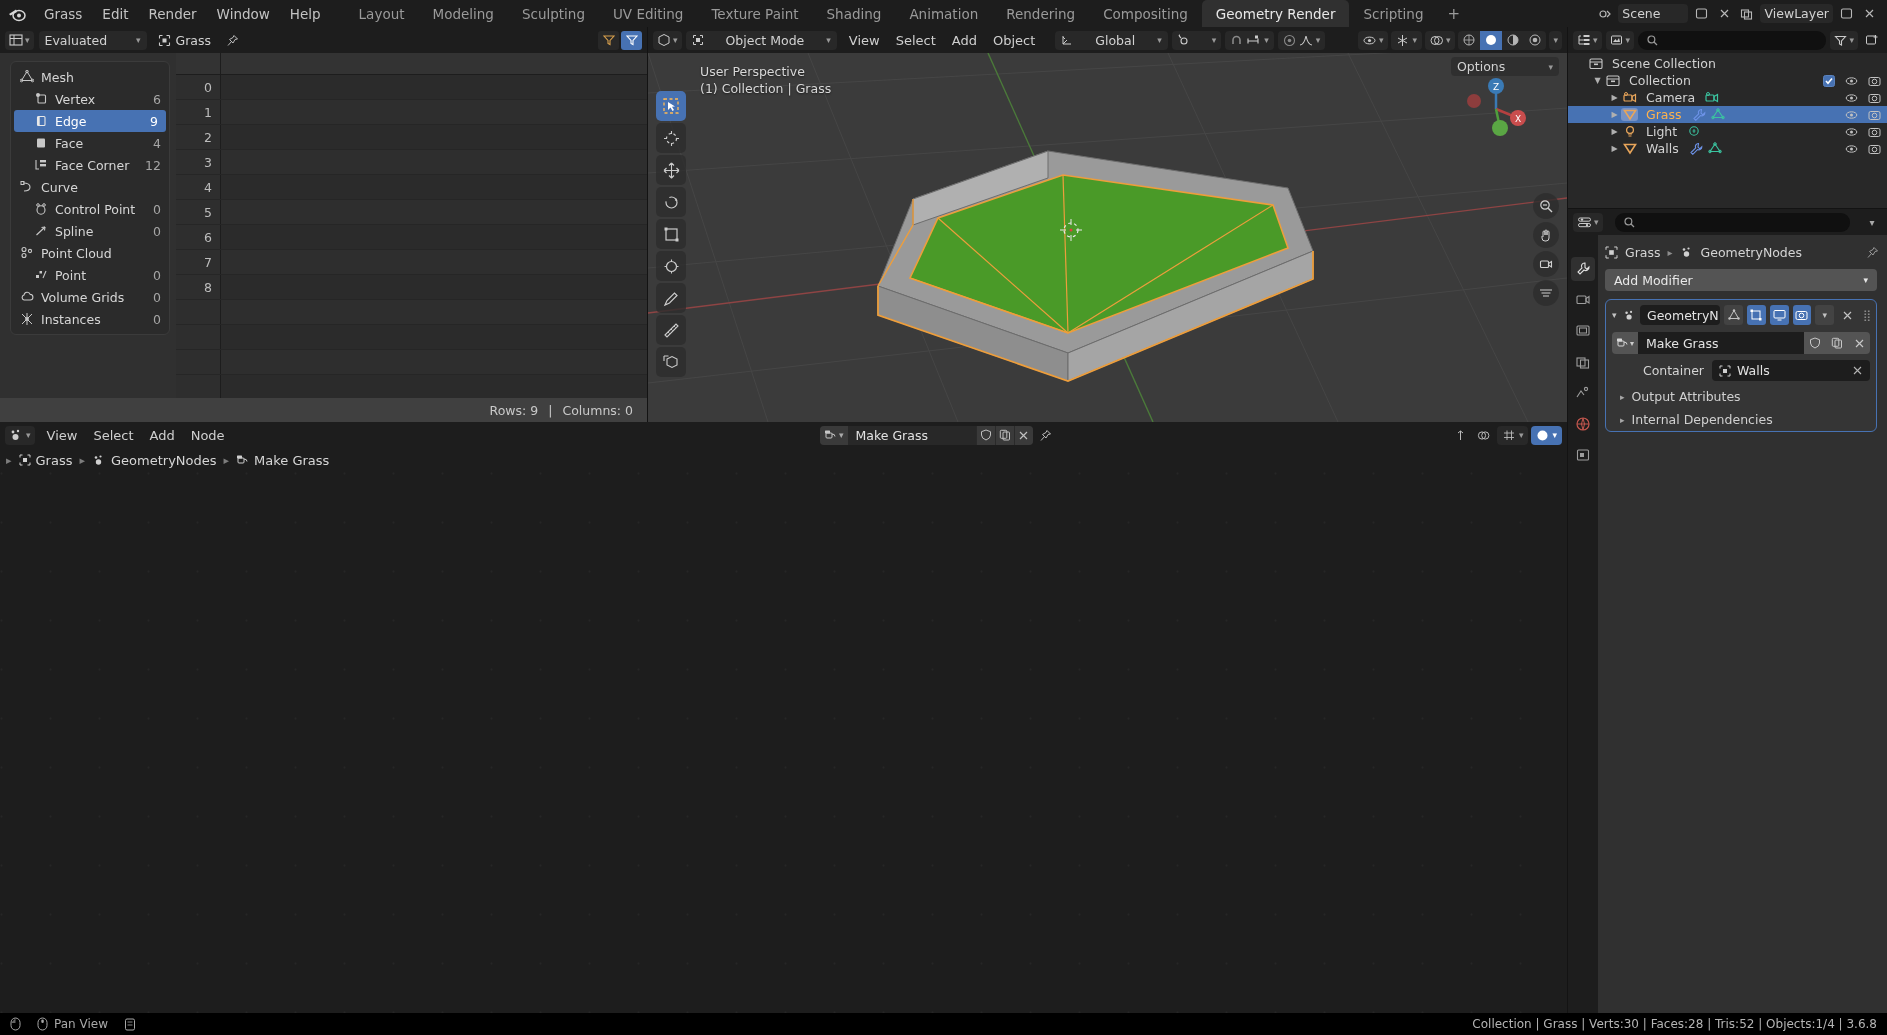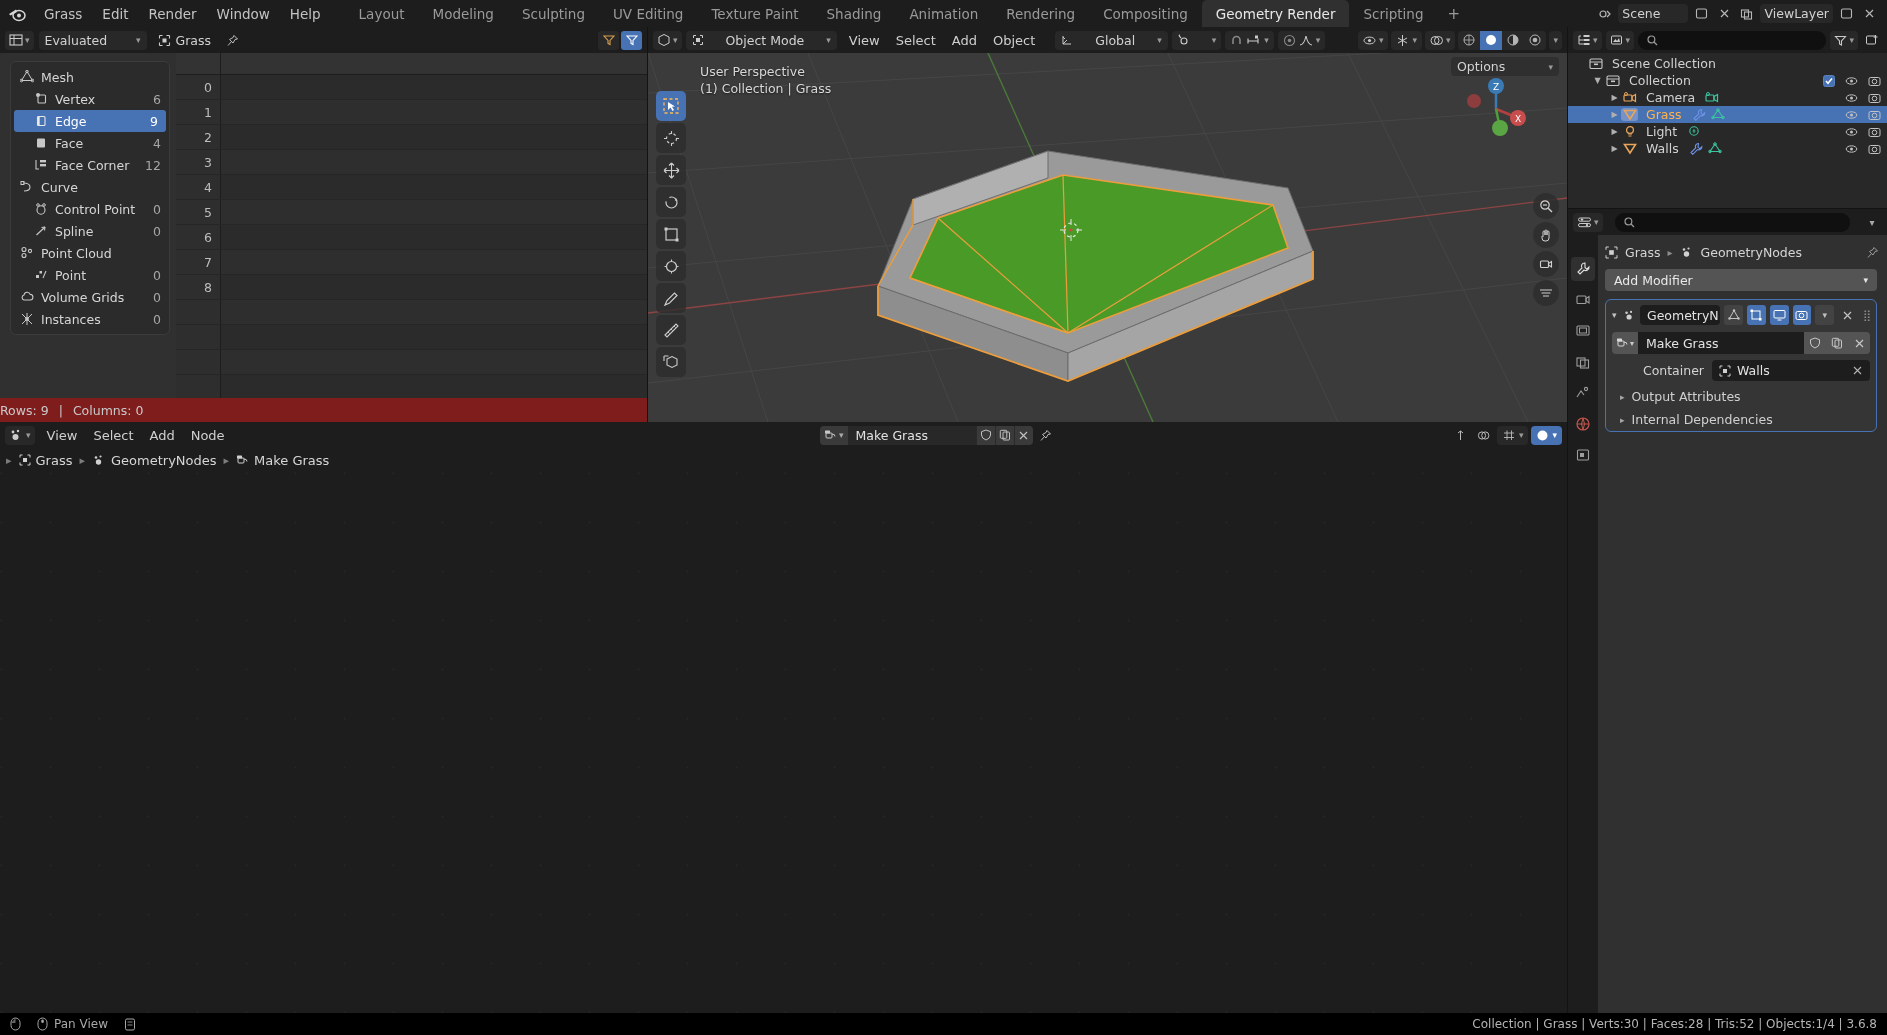--- a/index.html
+++ b/index.html
@@ -77,21 +77,21 @@
 
   .grid { flex:1; background:#2b2b2b; position:relative; overflow:hidden;}
   .grid-head { height:22px; background:#333333; border-bottom:1px solid #1d1d1d; display:flex;}
   .rowno-col { width:45px; border-right:1px solid #1d1d1d; background:#333;}
   .grid-rows { display:flex; flex-direction:column;}
   .g-row { height:25px; display:flex; border-bottom:1px solid #262626;}
   .g-rowno { width:45px; text-align:right; padding-right:8px; font-size:12.5px; color:#bdbdbd;
              line-height:25px; border-right:1px solid #1d1d1d; background:#2e2e2e;}
   .g-cell { flex:1; background:#2b2b2b; }
   .g-row:nth-child(even) .g-cell { background:#2e2e2e;}
-  .sheet-footer { height:24px; background:#7f1d1d; display:flex; align-items:center; justify-content:flex-start;
+  .sheet-footer { height:24px; background:#404040; display:flex; align-items:center; justify-content:flex-end;
                   padding-right:14px; font-size:12.5px; color:#c9c9c9; gap:10px;}
 
   
   .viewport { flex:1; background:#393939; display:flex; flex-direction:column; position:relative; min-width:0;}
   .vp-header {
     height:26px; background:#1d1d1d; display:flex; align-items:center; padding:0 5px; gap:4px; flex:0 0 26px;
   }
   .vp-menu { padding:2px 8px; font-size:13px; color:#cfcfcf; border-radius:3px;}
   .vp-header .right { margin-left:auto; display:flex; align-items:center; gap:3px;}
   .seg { display:flex; background:#282828; border-radius:4px; overflow:hidden; height:19px;}

